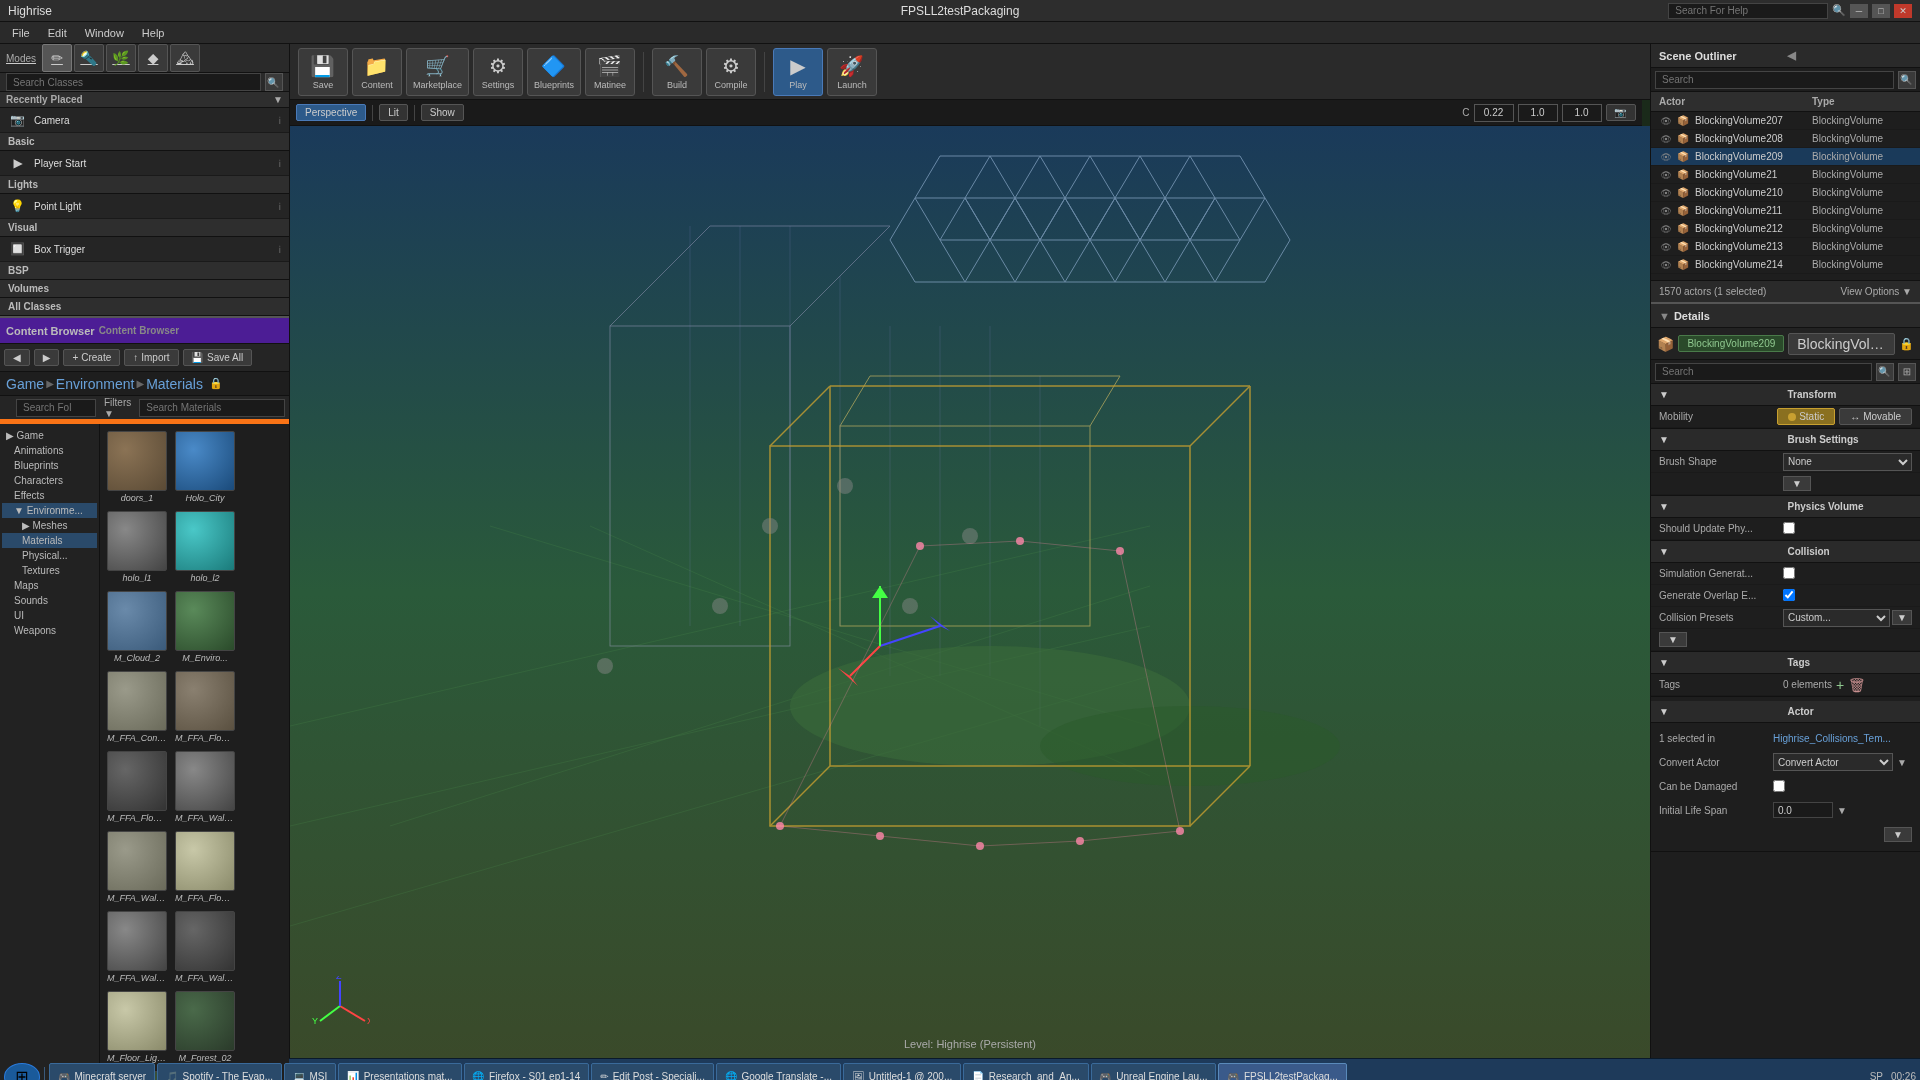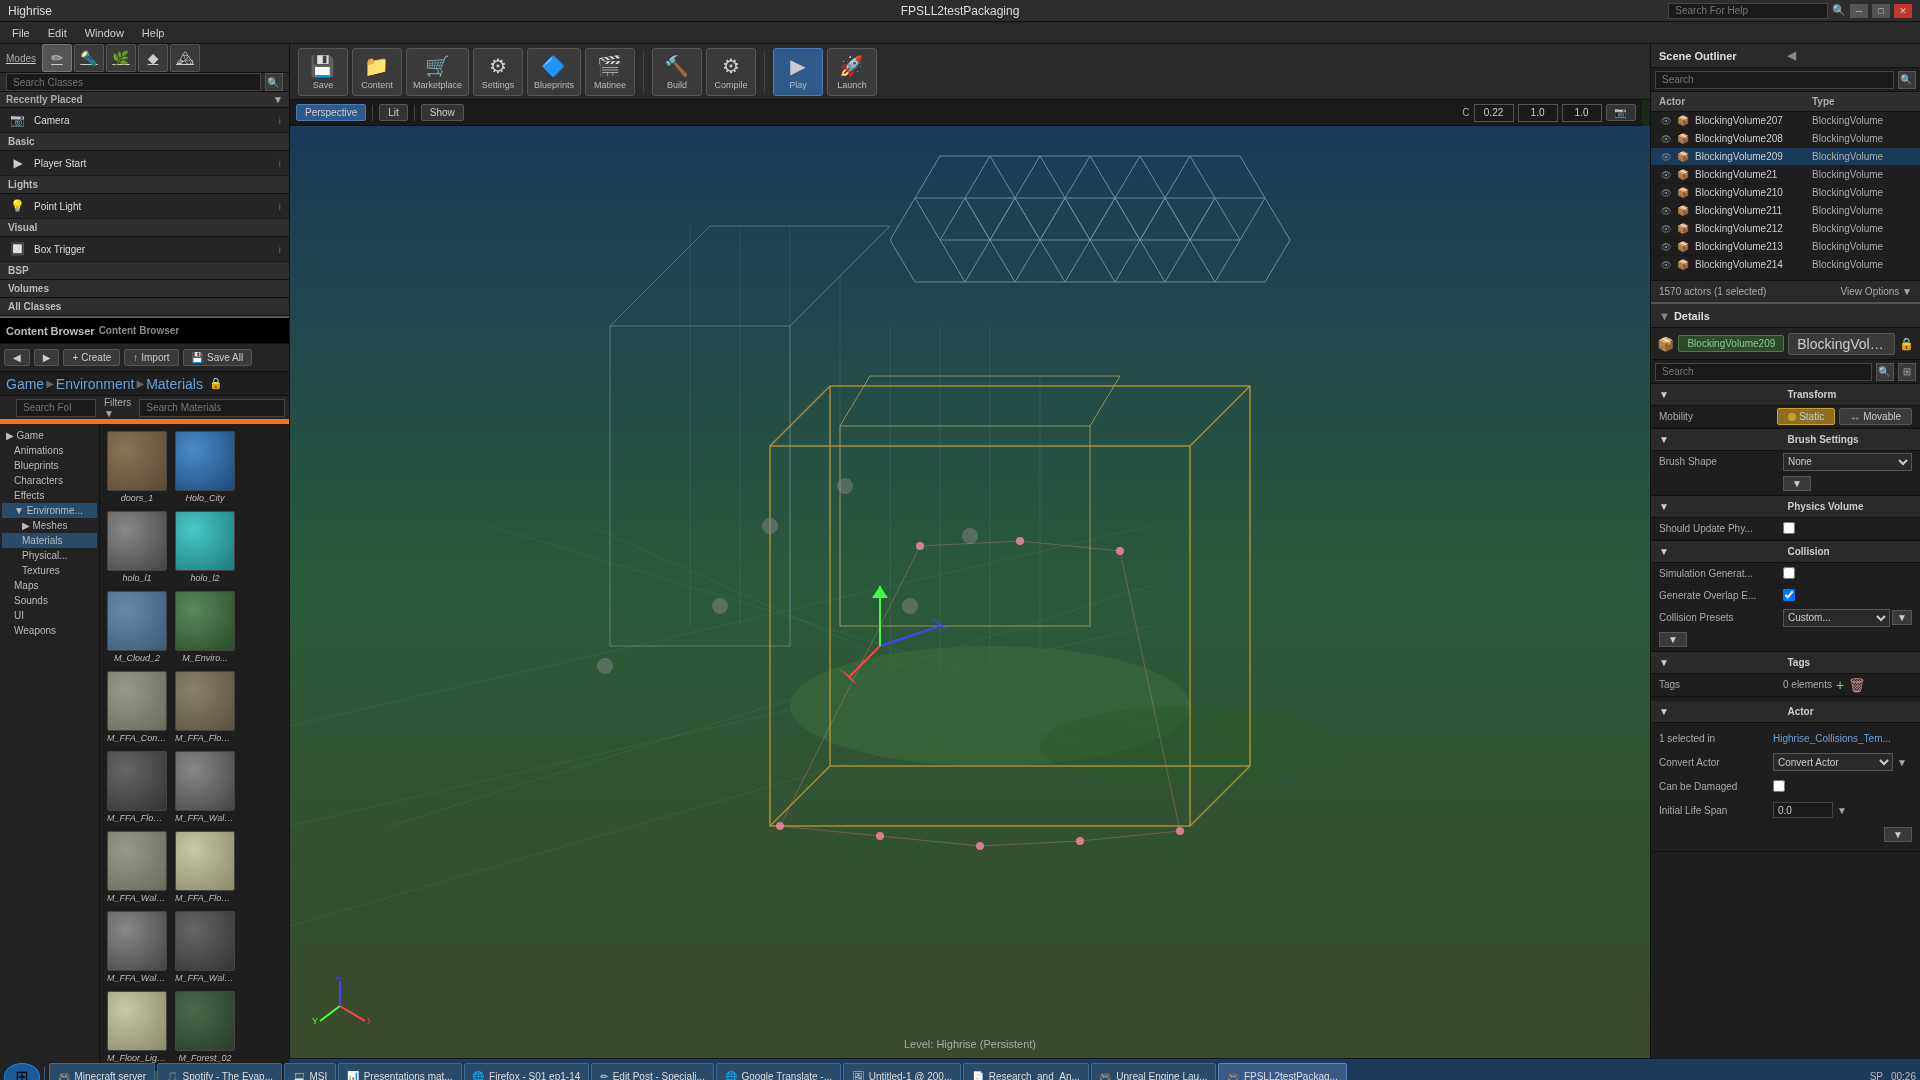--- a/index.html
+++ b/index.html
@@ -39,21 +39,21 @@
     .placed-item { display: flex; align-items: center; padding: 2px 8px; gap: 6px; height: 28px; border-bottom: 1px solid #1a1a1a; cursor: pointer; }
     .placed-item .icon { width: 20px; height: 20px; display: flex; align-items: center; justify-content: center; font-size: 12px; }
     .placed-item .label { font-size: 10px; color: #ddd; flex: 1; }
     .placed-item .info-btn { color: #666; font-size: 10px; cursor: pointer; }
 
     .category-header { background: #2e2e2e; padding: 3px 8px; display: flex; align-items: center; justify-content: space-between; border-bottom: 1px solid #111; cursor: pointer; }
     .category-header span { font-size: 10px; color: #bbb; font-weight: bold; }
 
     
     #content-browser { flex: 1; display: flex; flex-direction: column; border-top: 2px solid #555; }
-    #cb-header { height: 26px; background: #000000; display: flex; align-items: center; padding: 0 6px; gap: 4px; border-bottom: 1px solid #111; }
+    #cb-header { height: 26px; background: #4c1d95; display: flex; align-items: center; padding: 0 6px; gap: 4px; border-bottom: 1px solid #111; }
     #cb-header span { font-size: 11px; color: #bbb; font-weight: bold; }
     #cb-toolbar { height: 28px; background: #252525; display: flex; align-items: center; padding: 0 4px; gap: 4px; border-bottom: 1px solid #111; }
     .cb-btn { padding: 2px 8px; background: #3a3a3a; border: 1px solid #555; color: #ccc; font-size: 10px; cursor: pointer; border-radius: 2px; display: flex; align-items: center; gap: 3px; }
     #cb-path { height: 24px; background: #1e1e1e; display: flex; align-items: center; padding: 0 6px; gap: 2px; border-bottom: 1px solid #111; }
     .path-item { font-size: 14px; color: #68a0d8; cursor: pointer; }
     .path-sep { color: #666; font-size: 10px; }
     #cb-search-row { height: 28px; display: flex; align-items: center; gap: 8px; padding: 0 16px; background: #252525; border-bottom: 5px solid #f97316; }
     .cb-search { background: #1a1a1a; border: 1px solid #444; color: #ccc; padding: 2px 6px; font-size: 10px; height: 18px; }
     #cb-content { display: flex; flex: 1; overflow: hidden; }
     #cb-tree { width: 100px; background: #222; border-right: 1px solid #111; overflow-y: auto; padding: 4px 2px; }

